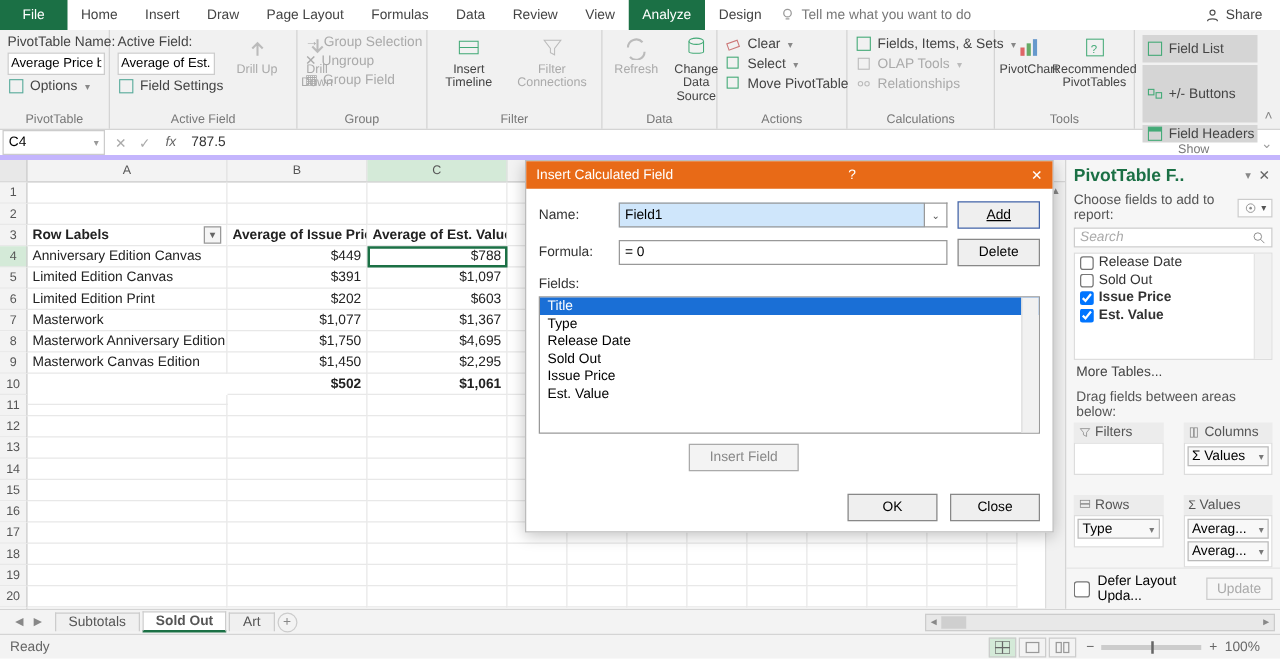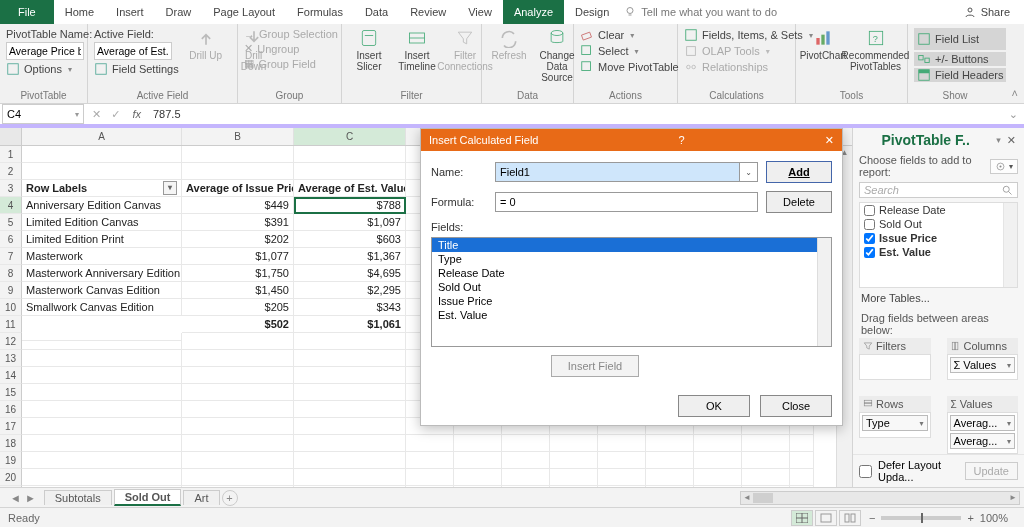--- a/index.html
+++ b/index.html
@@ -62,21 +62,21 @@
 .cell.colD { width:48px;} .cell.colE{width:48px;} .cell.colF{width:48px;} .cell.colG{width:48px;} .cell.colH{width:48px;} .cell.colI{width:48px;} .cell.colJ{width:48px;} .cell.colK{width:48px;} .cell.colL{width:24px;}
 .colheads .ch.wA{width:160px;} .colheads .ch.wB{width:112px;} .colheads .ch.wC{width:112px;background:#d4ead8;} .colheads .ch.wOther{width:48px;} .colheads .ch.wL{width:24px;}
 .rowheads .rh.active{background:#d4ead8;}
 .activecell { position:absolute; border:2px solid #1b7045; pointer-events:none; }
 .rowlabel-dd { display:inline-block; float:right; width:14px;height:14px;border:1px solid #999; text-align:center; line-height:12px; font-size:8px; color:#666; background:#f5f5f5; margin-top:1px;}
 .gsb { position:absolute; right:0; top:18px; bottom:0; width:16px; background:#f1f1f1; border-left:1px solid #ddd;}
 .gsb .arr{height:14px;text-align:center;color:#888;font-size:8px;line-height:14px;}
 
 
 .fieldpane { width:172px; border-left:1px solid #d4d4d4; background:#f6f6f6; display:flex; flex-direction:column;}
-.fphead { display:flex; align-items:center; padding:4px 6px; gap:4px;text-align:center;}
+.fphead { display:flex; align-items:center; padding:4px 6px; gap:4px;}
 .fphead .t { font-size:14px; color:#1b7045; font-weight:600; flex:1; white-space:nowrap; overflow:hidden;}
 .fphead .dd { color:#888; font-size:9px;}
 .fphead .close { color:#666; padding:0 2px;}
 .fpsub { padding: 2px 6px; color:#555; display:flex; align-items:center; gap:6px;}
 .fpsub .gear { margin-left:auto; border:1px solid #ccc; padding:1px 4px; display:flex; align-items:center; gap:3px; background:#fdfdfd;}
 .fpsearch { margin: 2px 6px; height:20px; border:1px solid #ccc; background:#fff; display:flex; align-items:center; padding:0 4px; color:#aaa; font-style:italic;}
 .fpsearch svg{margin-left:auto;width:12px;height:12px;}
 .fplist { margin:2px 6px; background:#fff; border:1px solid #ddd; flex:0 0 auto; height:86px; position:relative;}
 .fplist .item { display:flex; align-items:center; gap:4px; padding:1px 4px; color:#333;}
 .fplist .item input{width:11px;height:11px;}
@@ -119,21 +119,21 @@
 .dialog .dtitle { background:#e86a17; color:#fff; height:22px; display:flex; align-items:center; padding:0 8px;}
 .dialog .dtitle .dclose{margin-left:auto;color:#fff;}
 .dialog .dtitle .dhelp{margin-left:auto;color:#fff;padding:0 6px;}
 .dialog .dbody { padding:10px 10px; }
 .dialog .drow { display:flex; align-items:center; gap:8px; margin-bottom:8px;}
 .dialog .drow label{ width:56px; color:#333;}
 .dialog .drow .inwrap { flex:1; display:flex; }
 .dialog .drow input { flex:1; height:20px; border:1px solid #999; padding:0 4px;}
 .dialog .drow .sel { width:18px;height:20px;border:1px solid #999;border-left:none;display:flex;align-items:center;justify-content:center;font-size:8px;color:#555;}
 .dialog .btn { width:66px; height:22px; border:1px solid #888; background:#efefef; text-align:center; line-height:20px;}
-.dialog .btn.primary{ border:1.5px solid #46a;font-weight:bold;}
+.dialog .btn.primary{ border:1.5px solid #46a;}
 .dialog .fields { margin-top:6px;}
 .dialog .fields .flabel { color:#333; margin-bottom:4px; display:block;}
 .dialog .flistbox { border:1px solid #999; height:110px; background:#fff; position:relative; }
 .dialog .flistbox .fi { padding:1px 6px; }
 .dialog .flistbox .fi.sel { background:#1a6fd6; color:#fff;}
 .dialog .flistbox .sb{position:absolute;right:0;top:0;bottom:0;width:14px;background:#f1f1f1;border-left:1px solid #ddd;}
 .dialog .insf { width:88px; height:22px; border:1px solid #aaa; background:#f3f3f3; text-align:center; line-height:20px; color:#888; margin:8px auto 0 120px;}
 .dialog .dfoot { display:flex; justify-content:flex-end; gap:10px; padding:8px 10px;}
 .dialog .dfoot .btn{width:72px;}
 
@@ -236,27 +236,20 @@
           </div>
     </div>
       </div>
     <div class="glabel">Group</div>
   </div>
 
   <div class="rgroup" style="width:140px">
     <div class="gbody">
       <div class="bigbtn">
           <svg viewBox="0 0 24 24">
-            <rect x="4" y="3" width="16" height="18" rx="2" fill="none" stroke="#4a7"></rect>
-            <line x1="7" y1="9" x2="17" y2="9" stroke="#4a7"></line>
-          </svg>
-          <span>Insert Slicer</span>
-        </div>
-      <div class="bigbtn">
-          <svg viewBox="0 0 24 24">
             <rect x="3" y="6" width="18" height="12" fill="none" stroke="#4a7"></rect>
             <line x1="3" y1="12" x2="21" y2="12" stroke="#4a7"></line>
           </svg>
           <span>Insert Timeline</span>
         </div>
       <div class="bigbtn dis">
           <svg viewBox="0 0 24 24">
             <path d="M4 5h16l-6 8v6l-4-2v-4z" fill="none" stroke="#bbb"></path>
           </svg>
           <span>Filter Connections</span>
@@ -364,21 +357,21 @@
 
   <div class="rgroup" style="width:94px;border-right:none">
     <div class="gbody">
         <div class="col">
       <div class="line" style="background:#d5d5d5;padding:4px 3px">
             <svg class="icon" viewBox="0 0 16 16">
               <rect x="2" y="2" width="12" height="12" fill="none" stroke="#4a7"></rect>
             </svg>
             <span>Field List</span>
           </div>
-      <div class="line" style="background:#d5d5d5;padding:0 3px">
+      <div class="line" style="background:#d5d5d5;padding:16px 3px">
             <svg class="icon" viewBox="0 0 16 16">
               <rect x="2" y="4" width="5" height="5" fill="none" stroke="#4a7"></rect>
               <rect x="9" y="7" width="5" height="5" fill="none" stroke="#4a7"></rect>
             </svg>
             <span>+/- Buttons</span>
           </div>
       <div class="line" style="background:#d5d5d5;padding:0 3px">
             <svg class="icon" viewBox="0 0 16 16">
               <rect x="2" y="2" width="12" height="4" fill="#4a7"></rect>
               <rect x="2" y="2" width="12" height="12" fill="none" stroke="#4a7"></rect>
@@ -568,34 +561,20 @@
             <div class="cell colD"></div>
             <div class="cell colE"></div>
             <div class="cell colF"></div>
             <div class="cell colG"></div>
             <div class="cell colH"></div>
             <div class="cell colI"></div>
             <div class="cell colJ"></div>
             <div class="cell colK"></div>
             <div class="cell colL"></div>
           </div>
-          <div class="row ">
-            <div class="cell colA" style="text-align: left;">Smallwork Canvas Edition</div>
-            <div class="cell colB">$205</div>
-            <div class="cell colC">$343</div>
-            <div class="cell colD"></div>
-            <div class="cell colE"></div>
-            <div class="cell colF"></div>
-            <div class="cell colG"></div>
-            <div class="cell colH"></div>
-            <div class="cell colI"></div>
-            <div class="cell colJ"></div>
-            <div class="cell colK"></div>
-            <div class="cell colL"></div>
-          </div>
           <div class="row total">
             <div class="cell colA" style="text-align: left; margin-top: 24px;">Grand Total</div>
             <div class="cell colB">$502</div>
             <div class="cell colC">$1,061</div>
             <div class="cell colD"></div>
             <div class="cell colE"></div>
             <div class="cell colF"></div>
             <div class="cell colG"></div>
             <div class="cell colH"></div>
             <div class="cell colI"></div>

